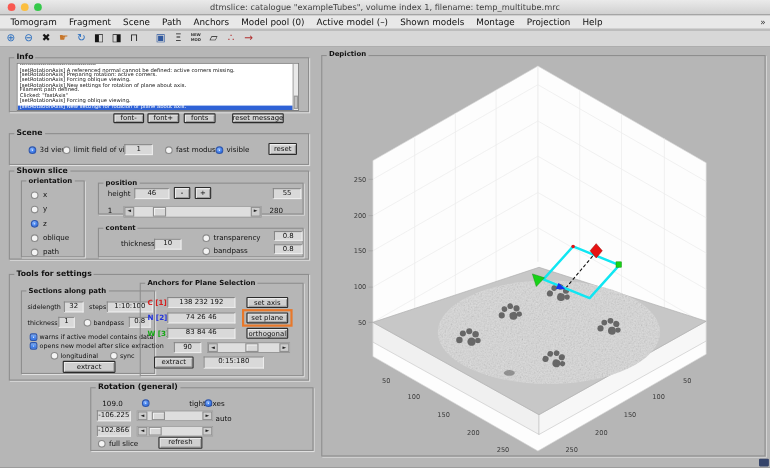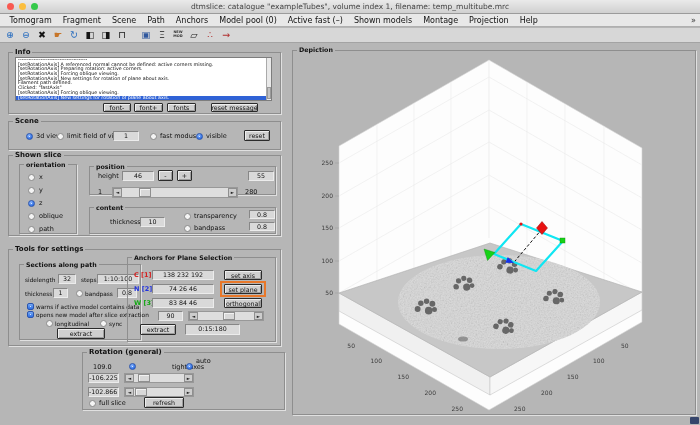--- a/index.html
+++ b/index.html
@@ -55,21 +55,21 @@
     <div class="wtitle">dtmslice: catalogue "exampleTubes", volume index 1, filename: temp_multitube.mrc</div>
   </div>
 
   <div class="menubar">
     <span class="menu-item">Tomogram</span>
     <span class="menu-item">Fragment</span>
     <span class="menu-item">Scene</span>
     <span class="menu-item">Path</span>
     <span class="menu-item">Anchors</span>
     <span class="menu-item">Model pool (0)</span>
-    <span class="menu-item">Active fast (–)</span>
+    <span class="menu-item">Active model (–)</span>
     <span class="menu-item">Shown models</span>
     <span class="menu-item">Montage</span>
     <span class="menu-item">Projection</span>
     <span class="menu-item">Help</span>
     <span class="menu-ovf">»</span>
   </div>
 
   <div class="toolbar">
     <span class="tb blue">⊕</span>
     <span class="tb blue">⊖</span>
@@ -80,21 +80,21 @@
     <span class="tb dark">◨</span>
     <span class="tb dark">⊓</span>
     <span class="tb navy gap">▣</span>
     <span class="tb dark">Ξ</span>
     <span class="tb txt">NEW MOD</span>
     <span class="tb dark">▱</span>
     <span class="tb red">∴</span>
     <span class="tb red">→</span>
   </div>
 
-  <div class="panel" style="left:8px;top:52px;width:273px;height:62px;">
+  <div class="panel" style="left:8px;top:52px;width:273px;height:50px;">
     <span class="ptitle">Info</span>
     <div class="listbox" style="left:6px;top:4px;width:257px;height:44px;">
       <div class="lline">----------------------------------------</div>
       <div class="lline">[setRotationAxis] A referenced normal cannot be defined: active corners missing.</div>
       <div class="lline">[setRotationAxis] Preparing rotation: active corners.</div>
       <div class="lline">[setRotationAxis] Forcing oblique viewing.</div>
       <div class="lline">[setRotationAxis] New settings for rotation of plane about axis.</div>
       <div class="lline">Filament path defined.</div>
       <div class="lline">Clicked: "fastAxis"</div>
       <div class="lline">[setRotationAxis] Forcing oblique viewing.</div>
@@ -216,21 +216,21 @@
       <span class="e" style="left:57px;top:66px;width:55px;height:11px;">0:15:180</span>
     </div>
   </div>
 
   <div class="panel" style="left:82px;top:352px;width:203px;height:58px;">
     <span class="ptitle">Rotation (general)</span>
     <span class="l" style="left:10px;top:11px;">109.0</span>
     <span class="r sel" style="left:46px;top:10px;"></span>
     <span class="l" style="left:56px;top:11px;padding-left:33px;">tight axes</span>
     <span class="r sel" style="left:103px;top:10px;"></span>
-    <span class="l" style="left:113px;top:5px;text-align:center;">auto</span>
+    <span class="l" style="left:113px;top:25px;text-align:center;">auto</span>
     <span class="e" style="left:5px;top:20px;width:31px;height:10px;">-106.225</span>
     <div class="slider" style="left:41px;top:20px;width:70px;height:10px;">
       <span class="sarr left">◄</span>
       <span class="sthumb" style="left:13px;"></span>
       <span class="sarr right">►</span>
     </div>
     <span class="e" style="left:5px;top:34px;width:31px;height:10px;">-102.8661</span>
     <div class="slider" style="left:41px;top:34px;width:70px;height:10px;">
       <span class="sarr left">◄</span>
       <span class="sthumb" style="left:10px;"></span>

